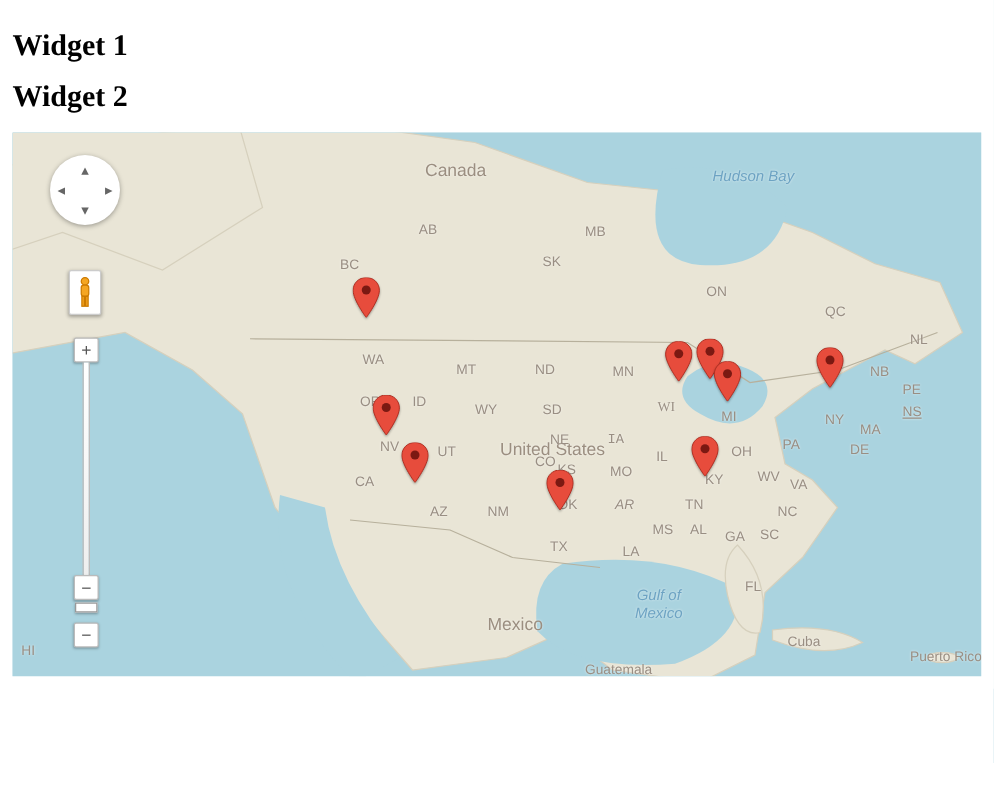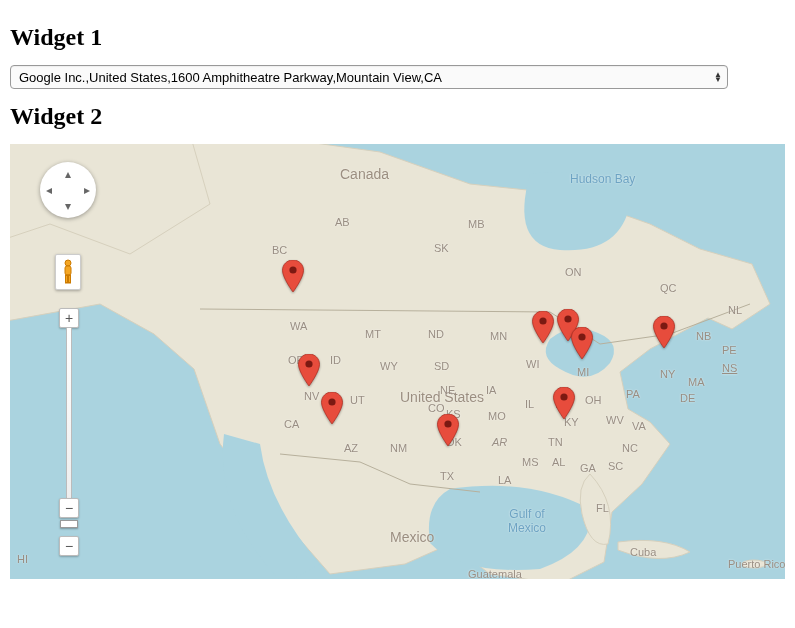--- a/index.html
+++ b/index.html
@@ -62,48 +62,39 @@
     width:18px; height:8px; background:#fff; border:1px solid #999;
     box-shadow:0 1px 2px rgba(0,0,0,0.3); margin:2px 0;
   }
   .zoom-btn.reset { margin-top:6px; }
 
   .map-label {
     position:absolute; font-size:12px; color:#8f8275; white-space:nowrap;
     text-shadow: 0 0 2px rgba(255,255,255,0.7);
   }
   .map-label.country { font-size:14px; color:#9b8e80; }
-  .map-label.water { color:#6da3c3; }
+  .map-label.water { font-style:italic; color:#6da3c3; }
   .map-label.state { font-size:11px; color:#998e83; }
 
   .marker {
     position:absolute; width:22px; height:32px; transform:translate(-50%,-100%);
   }
   .marker svg { width:22px; height:32px; display:block; filter: drop-shadow(0 1px 1px rgba(0,0,0,0.35)); }
 
   .hi-label {
     position:absolute; left:7px; bottom:14px; font-size:11px; color:#998e83;
     text-shadow: 0 0 2px rgba(255,255,255,0.7);
   }
 </style>
 </head>
 <body>
 <div class="page">
 
 <h2 class="widget-title">Widget 1</h2>
 
-<div class="select-wrap">
-  <select class="widget-select">
-    <option>Google Inc.,United States,1600 Amphitheatre Parkway,Mountain View,CA</option>
-  </select>
-  <span class="select-arrows">
-    <span>▲</span>
-        <span>▼</span>
-  </span>
-</div>
 
 <h2 class="widget-title">Widget 2</h2>
 
 <div class="map">
 
   <svg class="basemap" viewBox="0 0 775 435" preserveAspectRatio="none">
     <rect x="0" y="0" width="775" height="435" fill="#aad3df"></rect>
 
     <path fill="#e9e5d6" stroke="#d6d0bd" stroke-width="1" d="
       M-20,30 L120,0 L240,-10 L370,8 L460,40 L555,50 L640,80 L690,105 L742,120
@@ -178,24 +169,24 @@
   <div class="map-label state" style="left:712px; top:218px;text-decoration:underline;">NS</div>
 
   <div class="map-label state" style="left:280px; top:176px;">WA</div>
   <div class="map-label state" style="left:355px; top:184px;">MT</div>
   <div class="map-label state" style="left:418px; top:184px;">ND</div>
   <div class="map-label state" style="left:480px; top:186px;">MN</div>
   <div class="map-label state" style="left:278px; top:210px;">OR</div>
   <div class="map-label state" style="left:320px; top:210px;">ID</div>
   <div class="map-label state" style="left:370px; top:216px;">WY</div>
   <div class="map-label state" style="left:424px; top:216px;">SD</div>
-  <div class="map-label state" style="left:516px; top:214px;">WI</div>
+  <div class="map-label state" style="left:516px; top:214px;font-family:Liberation Serif, serif;">WI</div>
   <div class="map-label state" style="left:567px; top:222px;">MI</div>
   <div class="map-label state" style="left:430px; top:240px;">NE</div>
-  <div class="map-label state" style="left:476px; top:240px;">IA</div>
+  <div class="map-label state" style="left:476px; top:240px;font-family:Liberation Mono, monospace;">IA</div>
   <div class="map-label state" style="left:515px; top:254px;">IL</div>
   <div class="map-label state" style="left:545px; top:254px;">IN</div>
   <div class="map-label state" style="left:575px; top:250px;">OH</div>
   <div class="map-label state" style="left:616px; top:244px;">PA</div>
   <div class="map-label state" style="left:650px; top:224px;">NY</div>
   <div class="map-label state" style="left:670px; top:248px;">DE</div>
   <div class="map-label state" style="left:678px; top:232px;">MA</div>
   <div class="map-label state" style="left:294px; top:246px;">NV</div>
   <div class="map-label state" style="left:340px; top:250px;">UT</div>
   <div class="map-label state" style="left:380px; top:258px;margin-left:38px;">CO</div>

